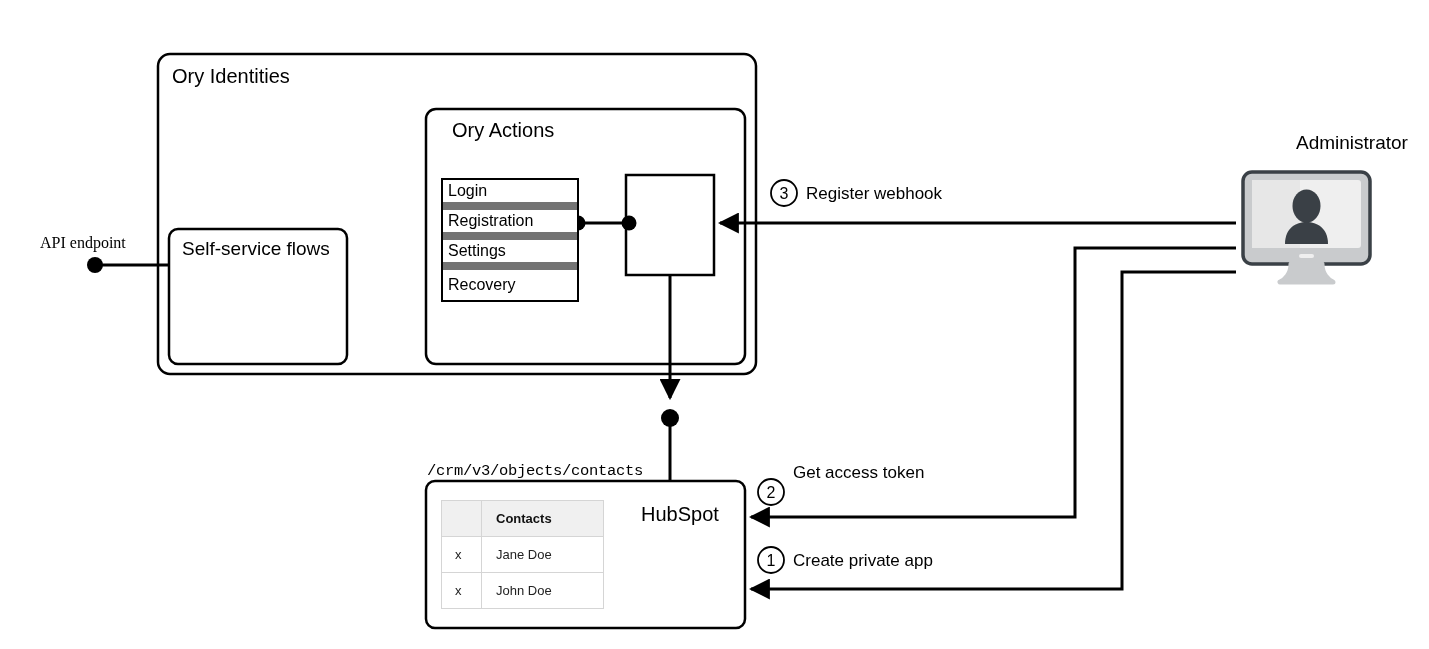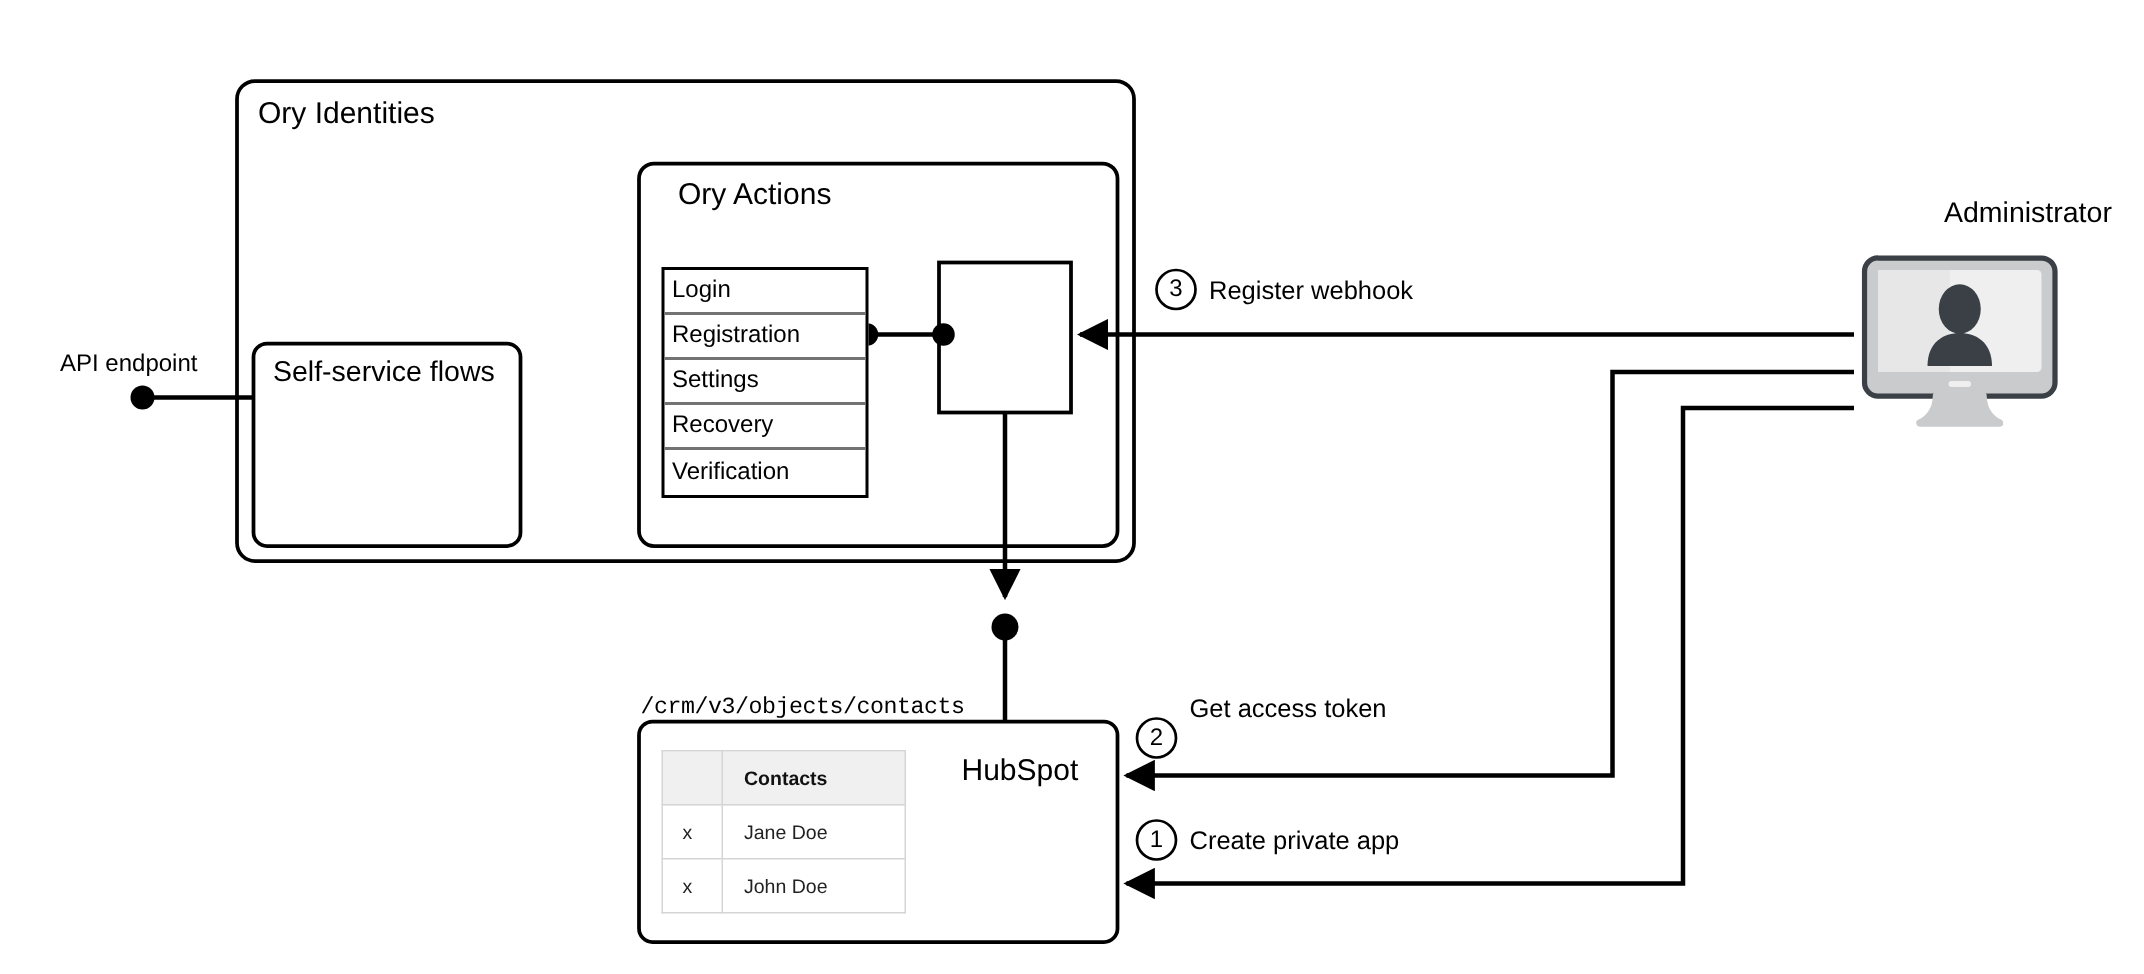--- a/index.html
+++ b/index.html
@@ -29,41 +29,41 @@
   
   .lbl {
     position: absolute;
     white-space: nowrap;
     color: #000;
     line-height: 1;
   }
   .lbl-container-title { font-size: 20px; }
   .lbl-box-title      { font-size: 19px; }
   .lbl-step           { font-size: 17px; }
-  .lbl-endpoint       { font-size: 16px; }
+  .lbl-endpoint       { font-size: 16px; font-family: Liberation Serif, serif; }
   .lbl-actor          { font-size: 19px; }
   .lbl-mono {
     font-family: "Liberation Mono", monospace;
     font-size: 15.5px;
     letter-spacing: -0.3px;
   }
 
   
   #flow-list {
     position: absolute;
     left: 441px;
     top: 178px;
     width: 138px;
     border: 2px solid #000;
     box-sizing: border-box;
     background: #fff;
   }
   #flow-list .flow-row {
     height: 30px;
-    border-bottom: 2px solid #737373;
+    border-bottom: 8px solid #737373;
     box-sizing: border-box;
     display: flex;
     align-items: center;
     padding-left: 5px;
     font-size: 16px;
   }
   #flow-list .flow-row:last-child { border-bottom: none; }
 
   
   #contacts-table {
@@ -174,23 +174,20 @@
       <span>Login</span>
     </div>
     <div class="flow-row">
       <span>Registration</span>
     </div>
     <div class="flow-row">
       <span>Settings</span>
     </div>
     <div class="flow-row">
       <span>Recovery</span>
-    </div>
-    <div class="flow-row">
-      <span>Verification</span>
     </div>
   </div>
 
   <table id="contacts-table">
     <thead>
       <tr>
         <th class="c-mark"></th>
         <th class="c-name">Contacts</th>
       </tr>
     </thead>

